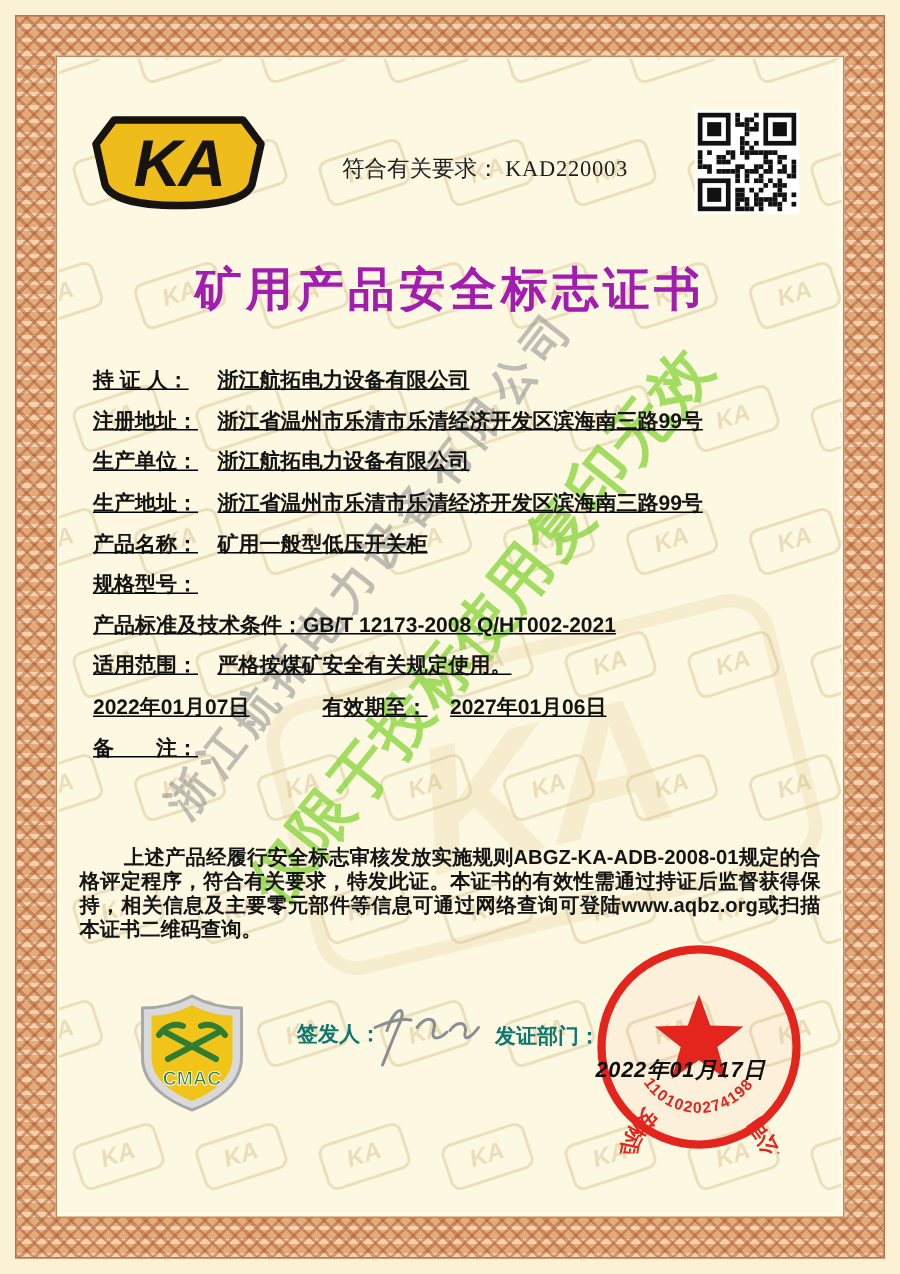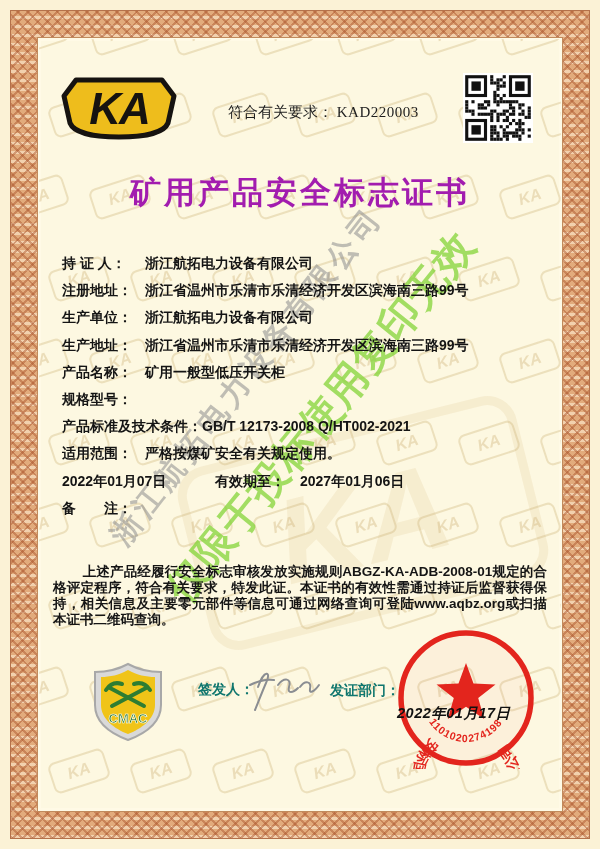--- a/index.html
+++ b/index.html
@@ -27,21 +27,21 @@
   .wm-company{left:247px;top:376px;font-size:30px;font-weight:700;letter-spacing:5px;
     color:rgba(140,140,142,.55);transform:translate(-50%,-50%) rotate(-52deg);}
   .wm-notice{left:321px;top:417px;font-size:41px;font-weight:800;letter-spacing:1px;
     color:rgba(126,211,48,.72);transform:translate(-50%,-50%) rotate(-51deg);}
   
   .abs{position:absolute;z-index:2;}
   .mark-line{left:228px;top:103px;font-family:"Liberation Serif",serif;font-size:15px;color:#1d1d1d;}
   .mark-line .num{font-family:"Liberation Serif",serif;letter-spacing:.5px;}
   .cert-title{left:0;top:172px;width:600px;text-align:center;font-size:31px;font-weight:900;
     letter-spacing:3px;color:#a21caf;}
-  .fields{left:62px;top:250px;width:486px;}
+  .fields{left:62px;top:240px;width:486px;text-decoration:underline;}
   .frow{display:flex;height:27.2px;line-height:27.2px;font-size:14px;color:#141414;}
   .flabel{font-weight:700;min-width:83px;white-space:nowrap;}
   .fvalue{font-weight:700;white-space:nowrap;}
   .fvalue.fixed{width:153px;}
   .statement{left:53px;top:564px;width:494px;font-size:13.5px;font-weight:700;line-height:16px;
     color:#151515;text-indent:2.2em;text-align:justify;}
   .footer-label{font-size:14px;font-weight:700;color:#0f766e;}
   .seal-wrap{left:395px;top:627px;width:142px;height:142px;z-index:3;}
   .seal-date{left:397px;top:704px;font-size:14.5px;font-weight:700;color:#101010;z-index:4;letter-spacing:.5px;font-style:italic;}
 </style>

